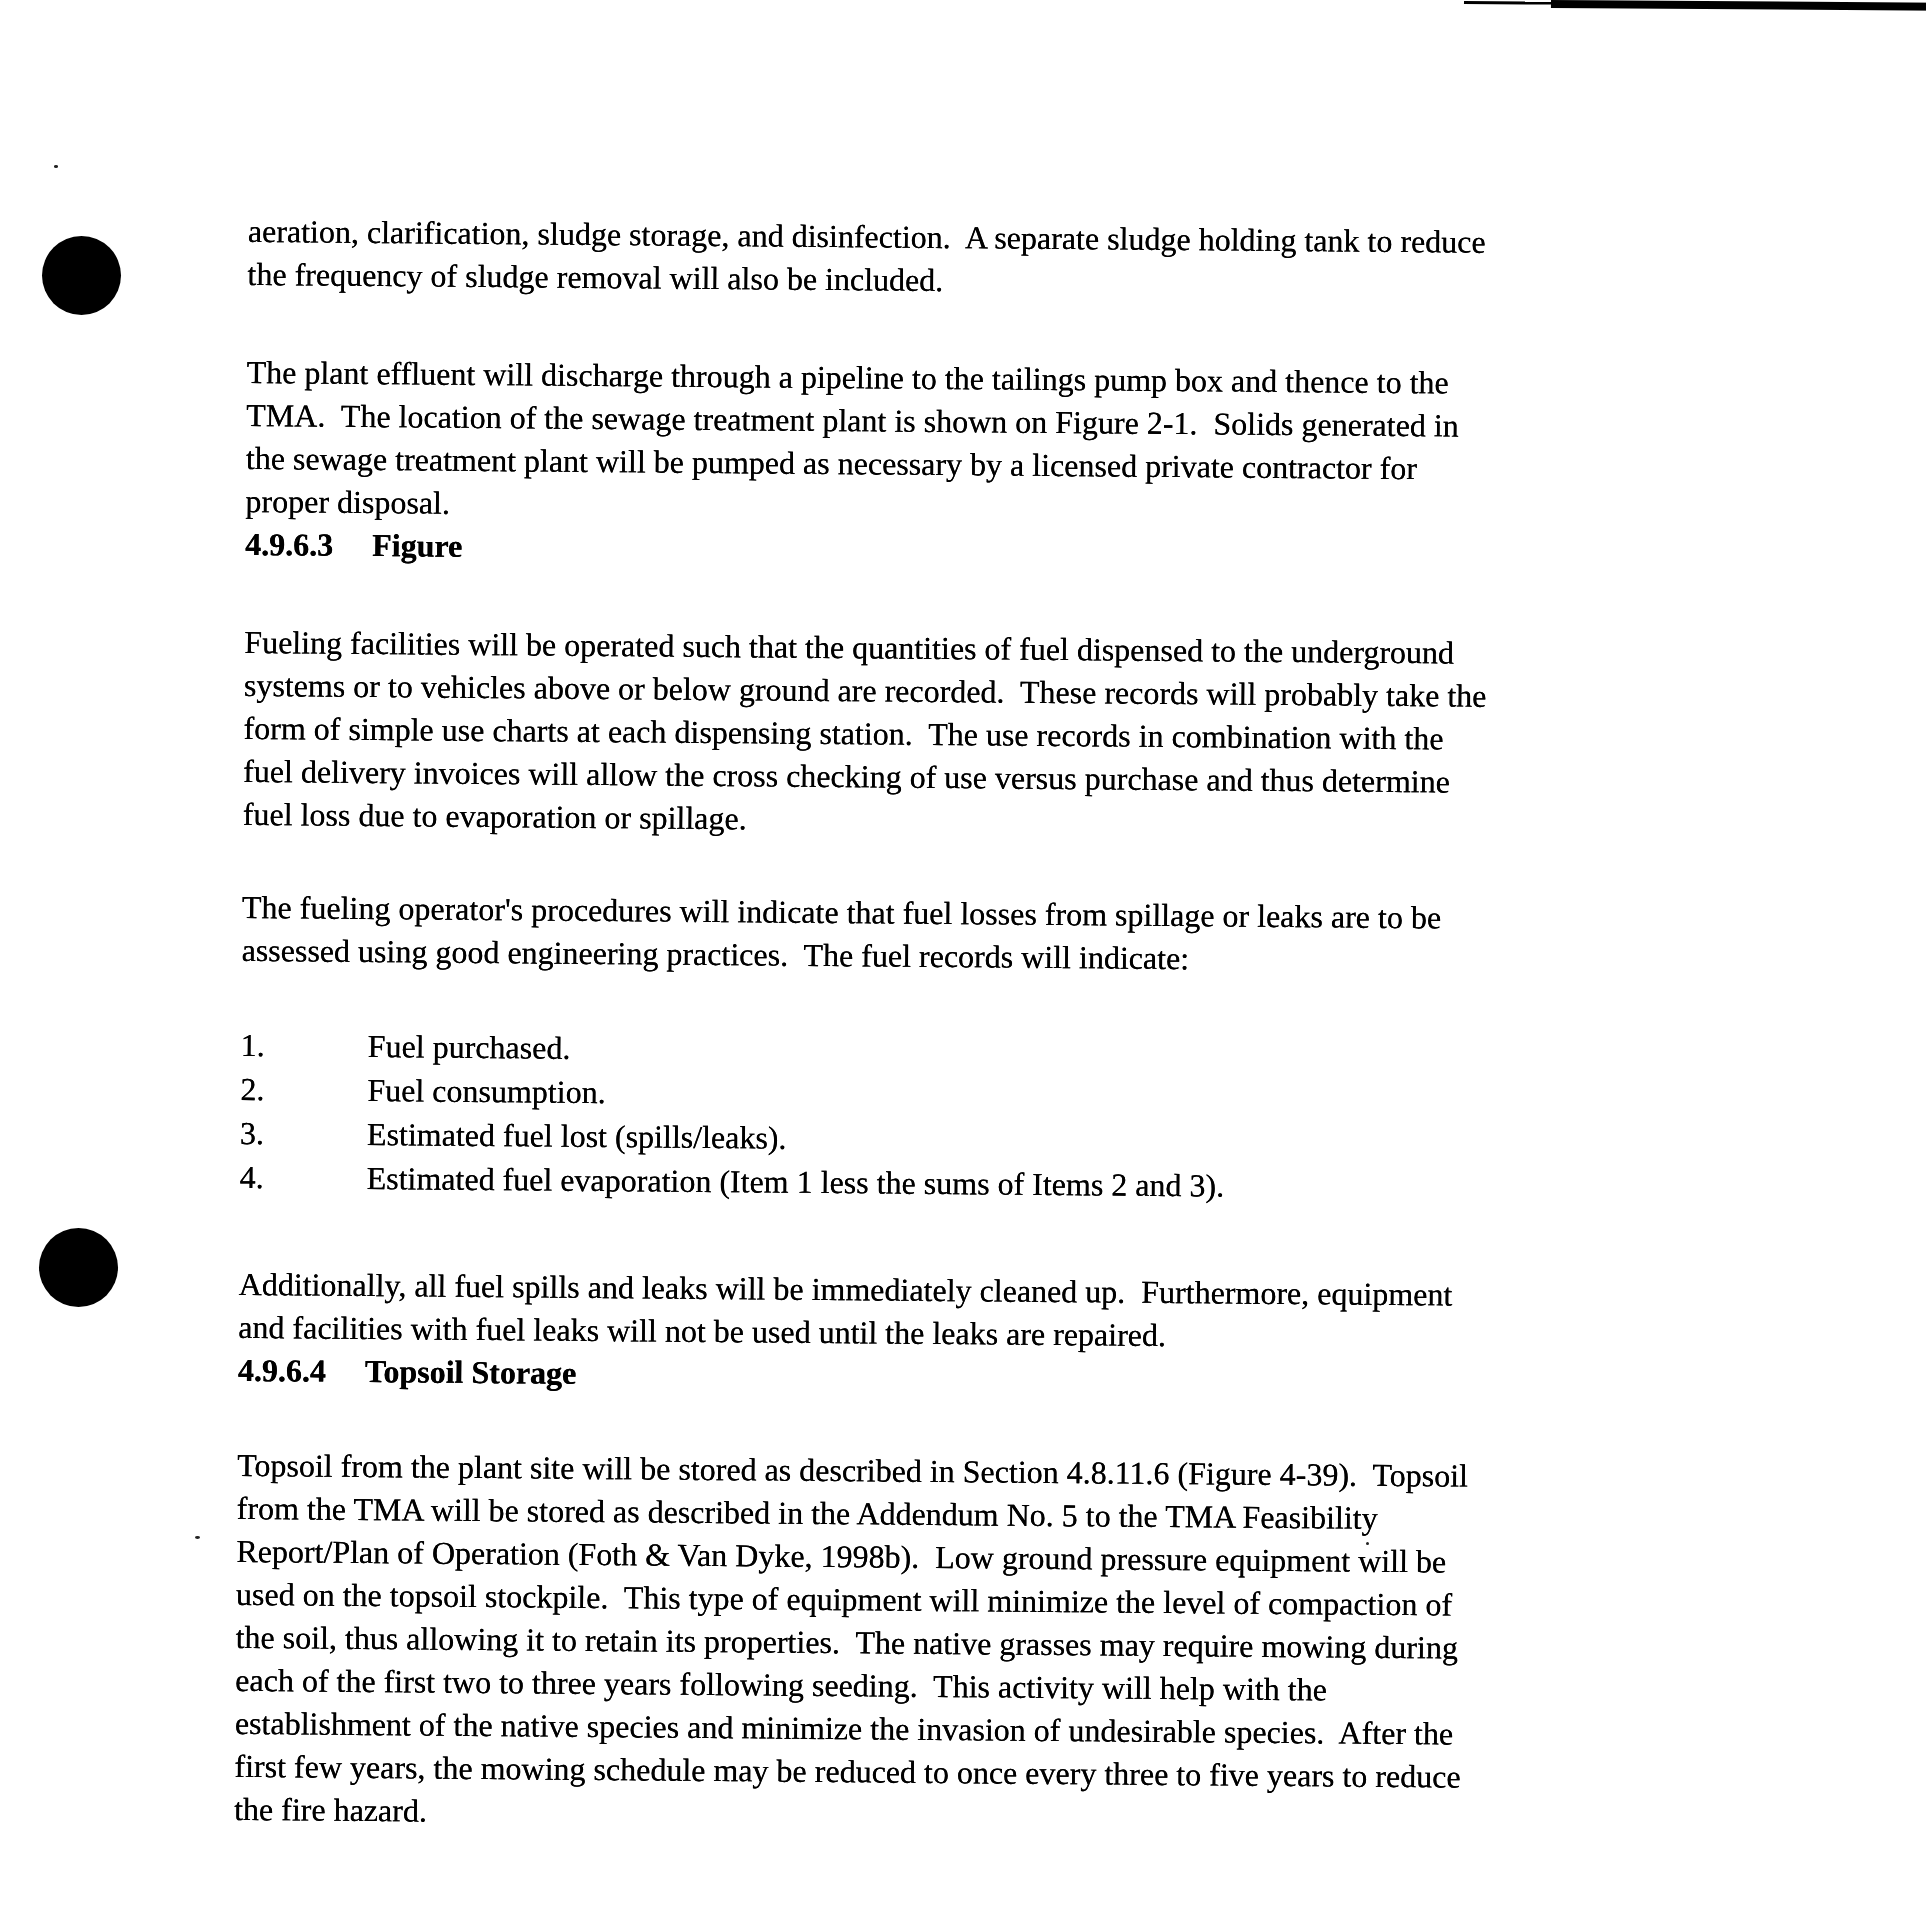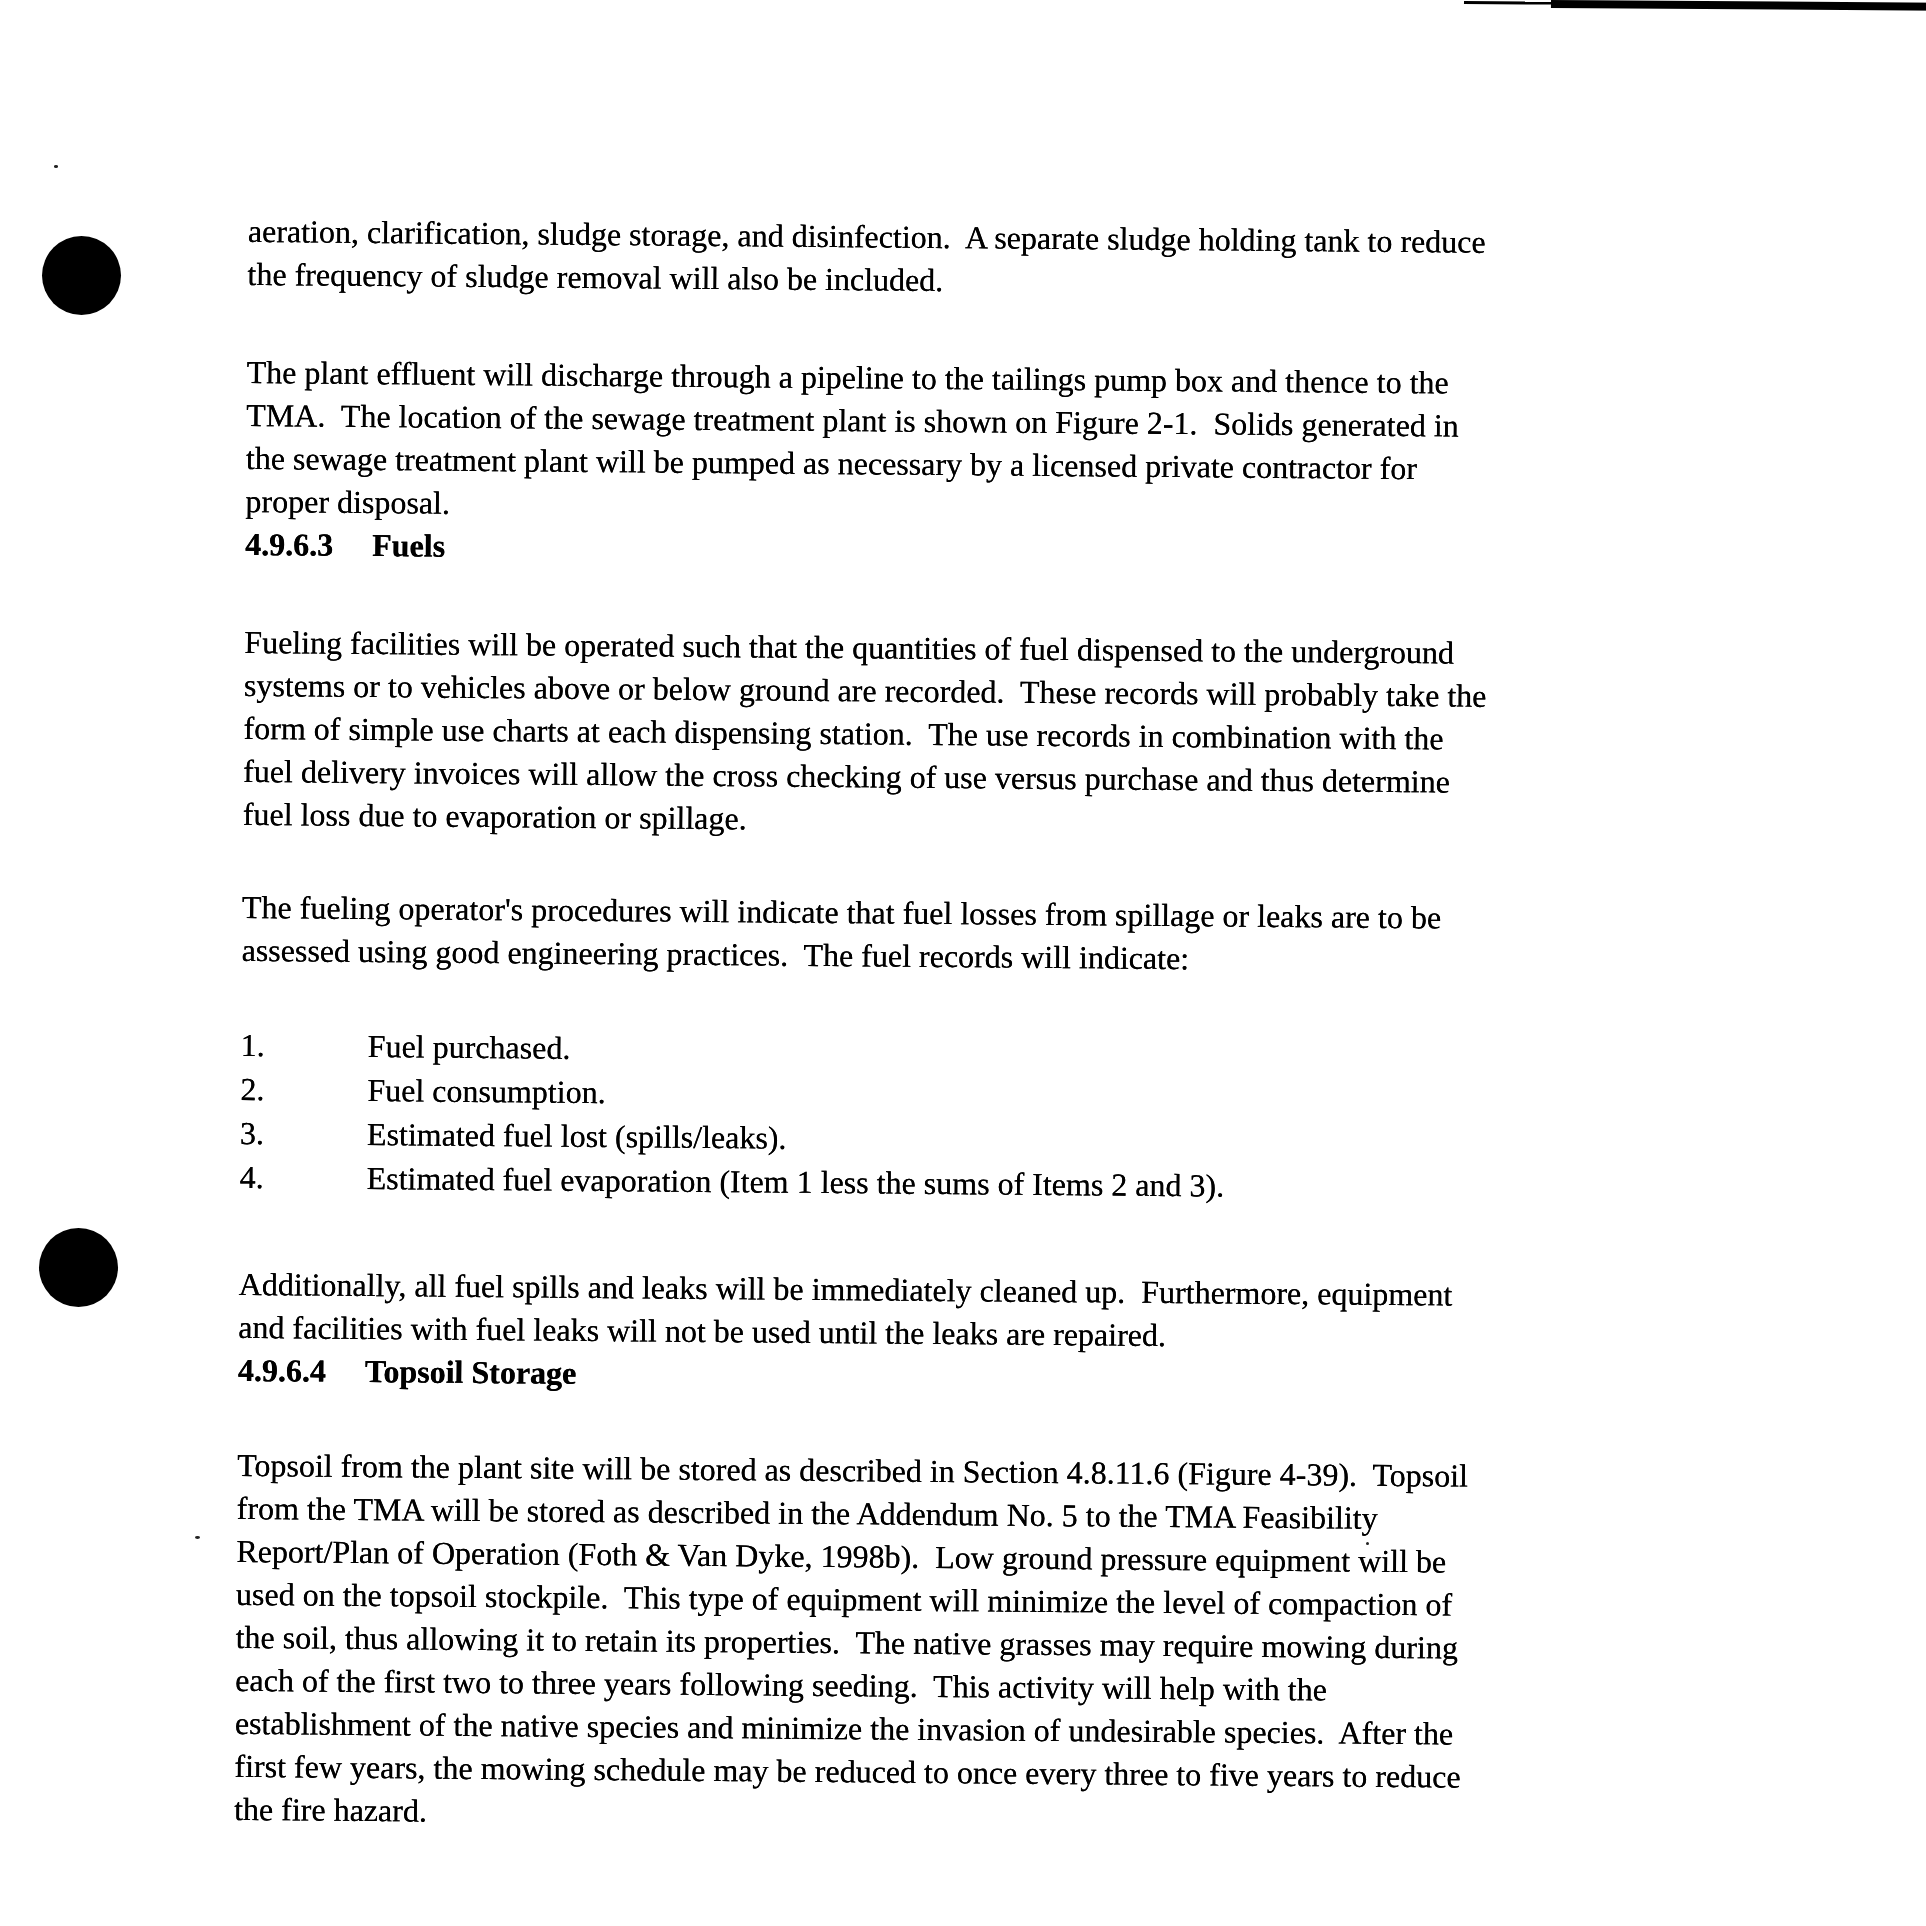--- a/index.html
+++ b/index.html
@@ -102,21 +102,21 @@
   </div>
 
   <div class="para mt-p2">
     <div class="line">The plant effluent will discharge through a pipeline to the tailings pump box and thence to the</div>
     <div class="line">TMA.  The location of the sewage treatment plant is shown on Figure 2-1.  Solids generated in</div>
     <div class="line">the sewage treatment plant will be pumped as necessary by a licensed private contractor for</div>
     <div class="line">proper disposal.</div>
   </div>
 
   <div class="heading mt-h1">
-    <span class="h-num">4.9.6.3</span><span class="h-title">Fuels</span>
+    <span class="h-num">4.9.6.3</span><span class="h-title">Figure</span>
   </div>
 
   <div class="para mt-p3">
     <div class="line">Fueling facilities will be operated such that the quantities of fuel dispensed to the underground</div>
     <div class="line">systems or to vehicles above or below ground are recorded.  These records will probably take the</div>
     <div class="line">form of simple use charts at each dispensing station.  The use records in combination with the</div>
     <div class="line">fuel delivery invoices will allow the cross checking of use versus purchase and thus determine</div>
     <div class="line">fuel loss due to evaporation or spillage.</div>
   </div>
 

